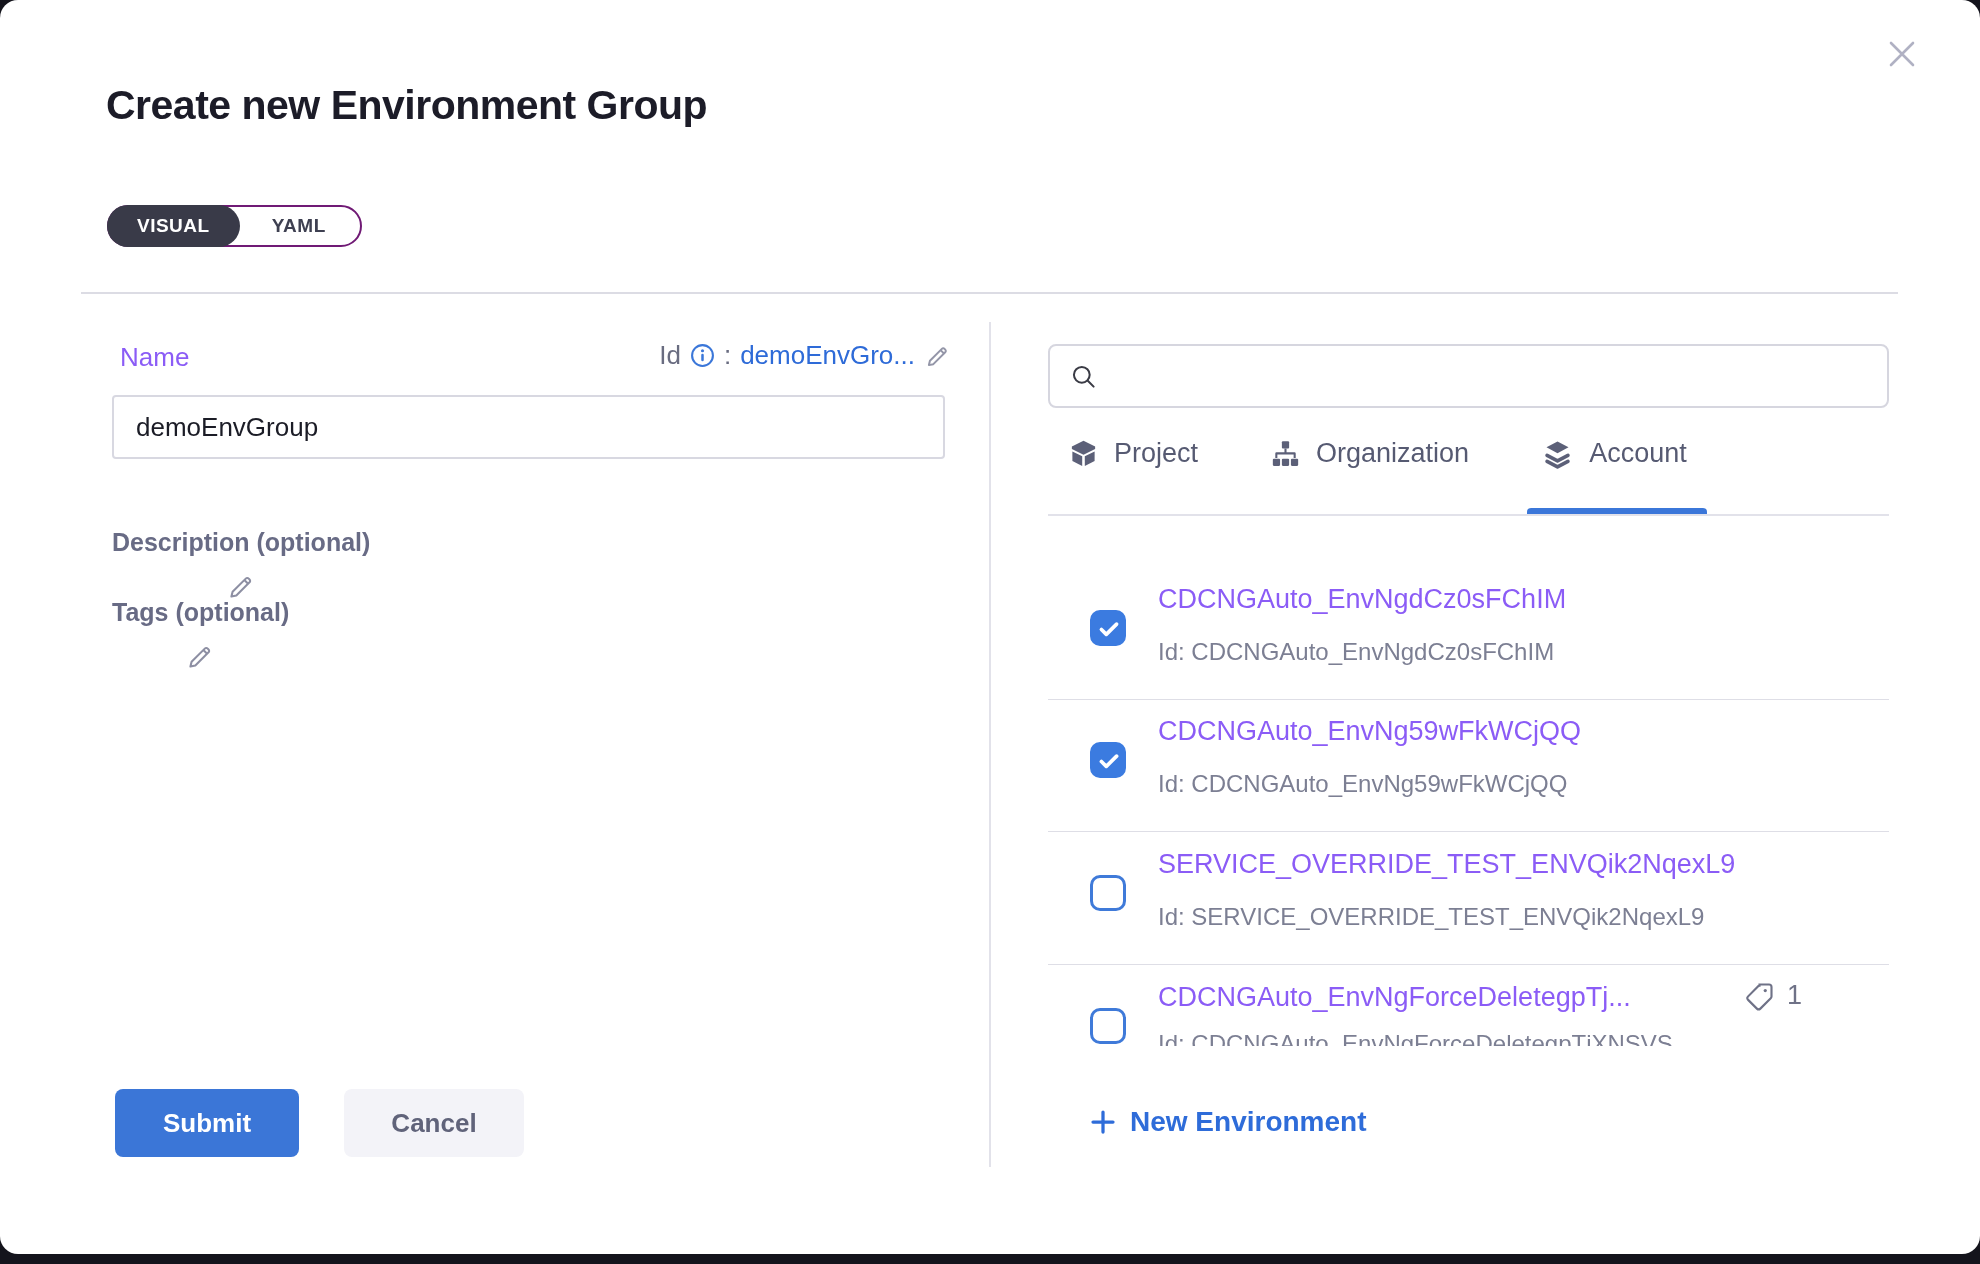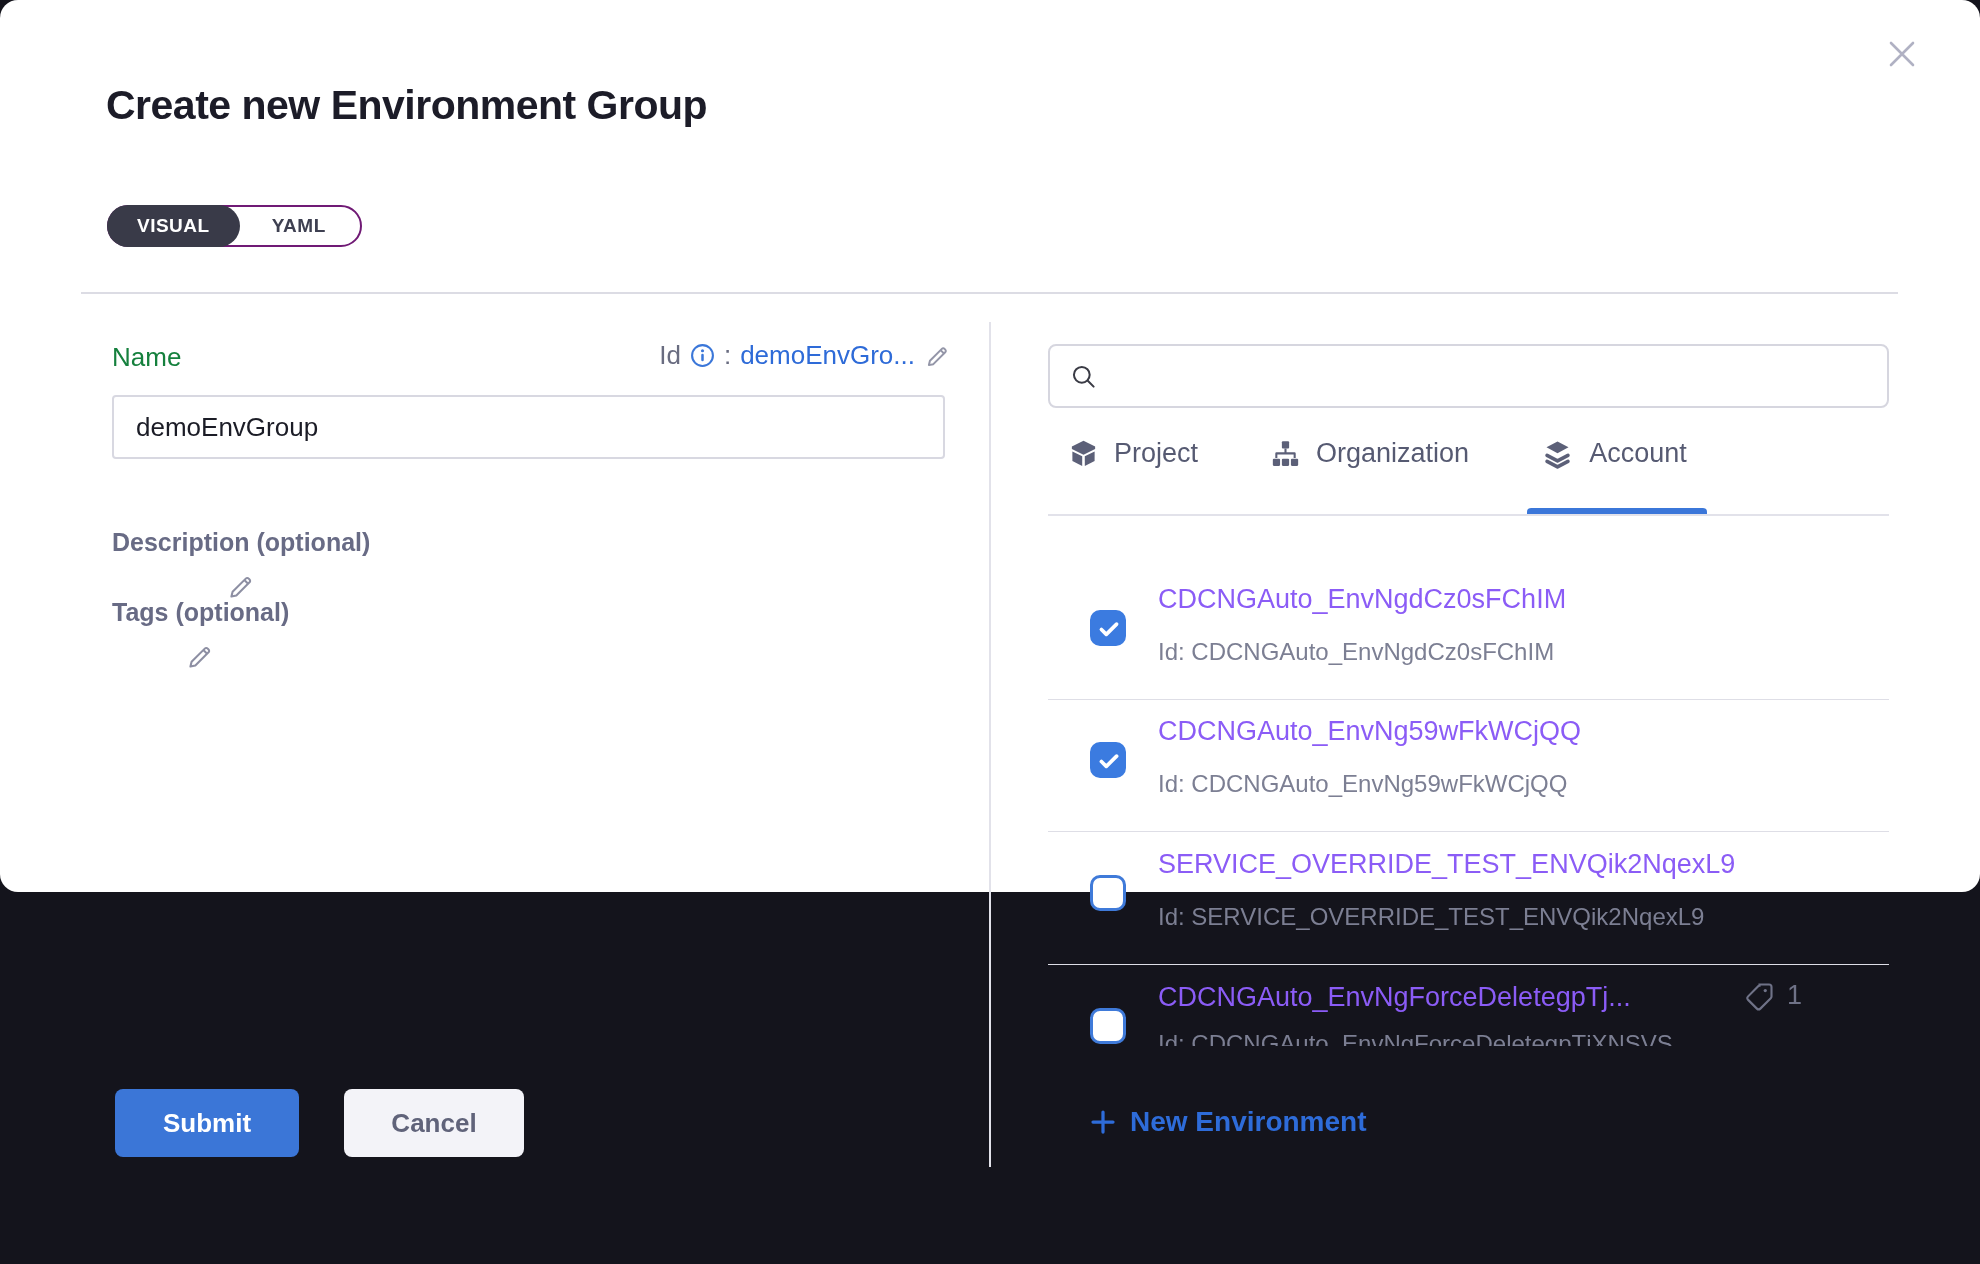--- a/index.html
+++ b/index.html
@@ -3,21 +3,21 @@
 <meta charset="utf-8">
 <style>
   * { margin: 0; padding: 0; box-sizing: border-box; }
   html, body { width: 1980px; height: 1264px; overflow: hidden; }
   body {
     background: #14141c;
     font-family: "Liberation Sans", "DejaVu Sans", sans-serif;
     position: relative;
   }
   .modal {
-    position: absolute; left: 0; top: 0; width: 1980px; height: 892px;
+    position: absolute; left: 0; top: 0; width: 1980px; height: 1254px;
     background: #ffffff; border-radius: 18px;
   }
   .abs { position: absolute; }
 
   
   .close-btn { left: 1882px; top: 32px; width: 44px; height: 44px; background: none; border: none; cursor: pointer; }
 
   
   .page-title { left: 106px; top: 82px; font-size: 41px; font-weight: 800; color: #1c1c28; letter-spacing: -0.5px; }
 
@@ -26,21 +26,21 @@
     border: 2px solid #701a75; border-radius: 22px; background: #fff; }
   .mode-seg { display: flex; align-items: center; height: 42px; font-size: 19px; font-weight: 700; letter-spacing: 0.5px; cursor: pointer; }
   .mode-seg.selected { background: #393a48; color: #ffffff; border-radius: 21px; padding: 0 30px; margin: -2px; height: 42px; }
   .mode-seg.unselected { color: #3e4051; padding: 0 34px; }
 
   .divider-h { background: #dcdce4; height: 2px; }
   .divider-top { left: 81px; top: 292px; width: 1817px; }
   .divider-v { left: 989px; top: 322px; width: 2px; height: 845px; background: #e2e2ea; }
 
   
-  .name-label { left: 112px; top: 342px; font-size: 26px; color: #15803d; }
+  .name-label { left: 120px; top: 342px; font-size: 26px; color: #8b5cf6; }
   .id-row { left: 540px; top: 340px; width: 412px; display: flex; align-items: center; justify-content: flex-end; gap: 9px; }
   .id-label, .id-sep { font-size: 26px; color: #696c80; }
   .id-value { font-size: 26px; color: #2e6bd8; cursor: pointer; }
   .icon-btn { background: none; border: none; cursor: pointer; display: inline-flex; align-items: center; }
 
   .name-input { left: 112px; top: 395px; width: 833px; height: 64px; border: 2px solid #d8d8e1; border-radius: 4px;
     padding: 0 22px; font-size: 26px; color: #1b1c26; font-family: "Liberation Sans", sans-serif; outline: none; background: #fff; }
 
   .opt-row { display: flex; align-items: center; gap: 14px; flex-direction: column; }
   .desc-row { left: 112px; top: 528px; }

